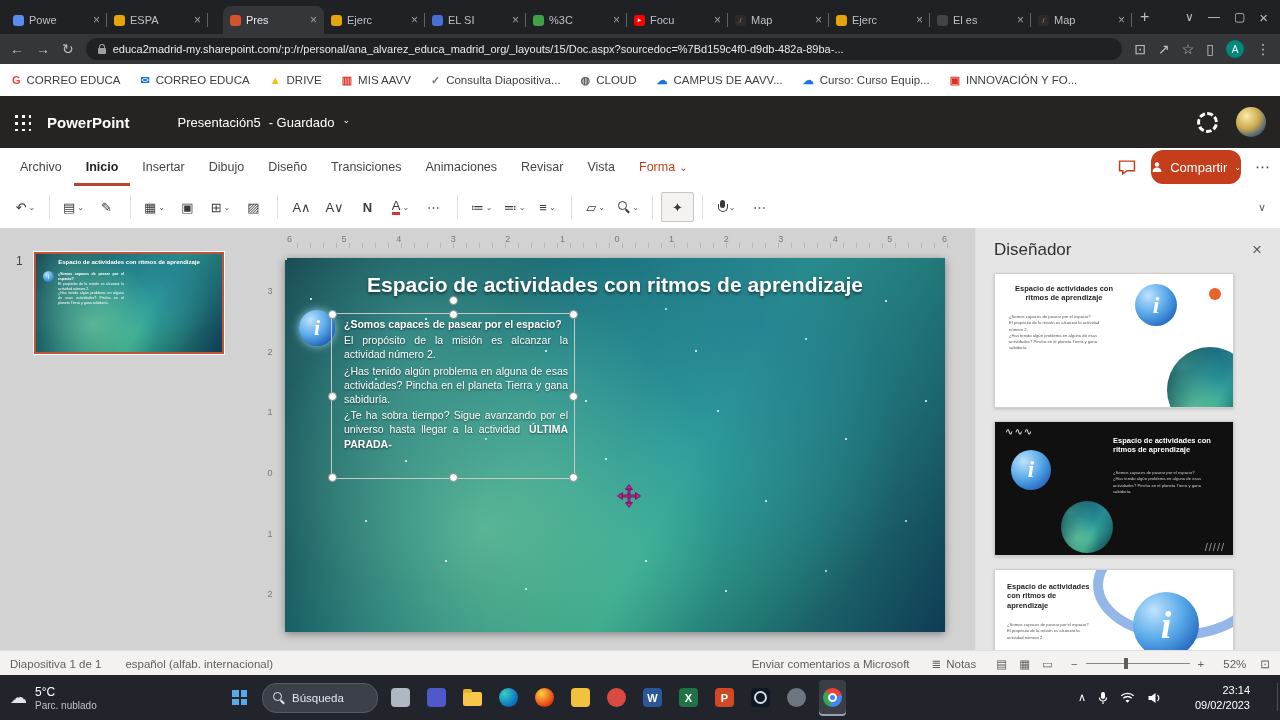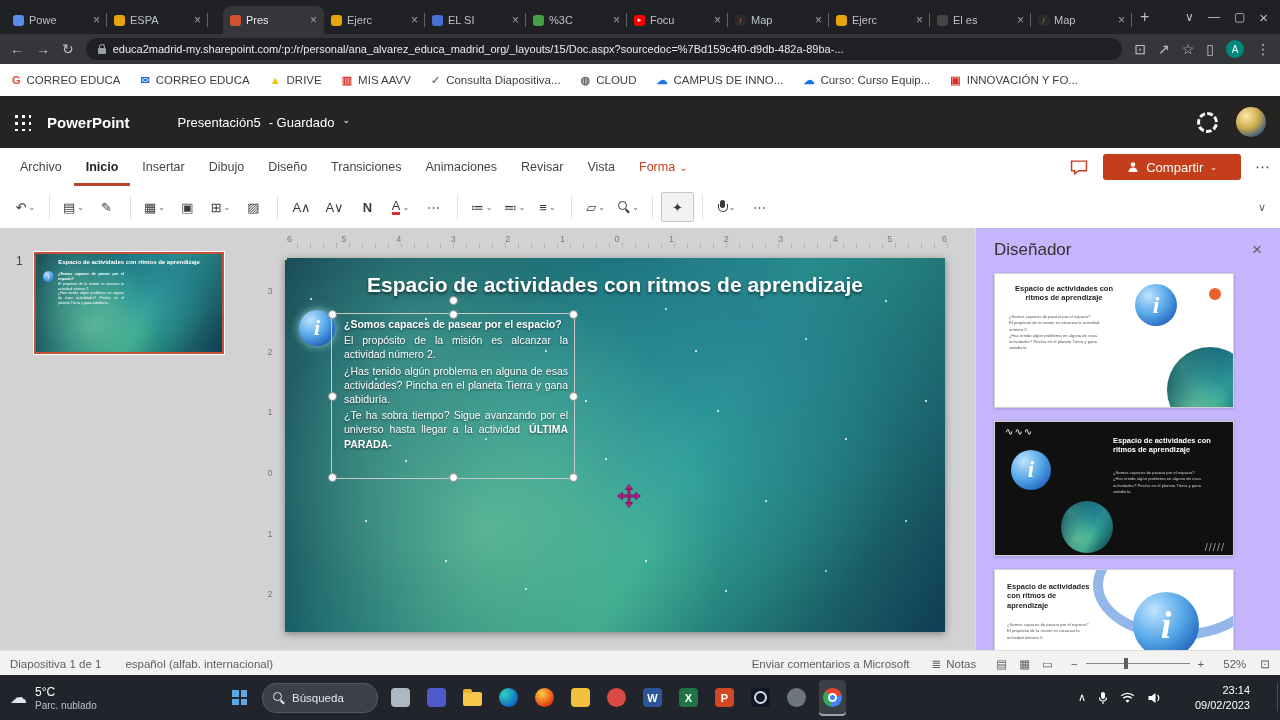--- a/index.html
+++ b/index.html
@@ -54,22 +54,22 @@
               background:radial-gradient(circle at 35% 30%,#ffe9a8,#caa94e 45%,#47607a 75%,#24344a);}
   .pph-right{margin-left:auto;display:flex;align-items:center;}
 
   
   .rtabs{top:148px;height:38px;background:#fff;border-bottom:1px solid #e1dfdd;display:flex;align-items:stretch;padding-left:8px;}
   .rtab{display:flex;align-items:center;padding:0 12px;font-size:12.5px;color:#484644;position:relative;}
   .rtab.active{font-weight:bold;color:#242424;box-shadow:inset 0 -3px 0 #b7472a;}
   .rtab.ctx{color:#c43e1c;padding-right:4px;}
   .ctx-chev{display:flex;align-items:center;color:#c43e1c;font-size:10px;padding-right:10px;}
   .rt-right{margin-left:auto;display:flex;align-items:center;gap:14px;padding-right:10px;}
-  .share-btn{background:#c43e1c;color:#fff;height:26px;border-radius:3px;display:flex;align-items:center;
-             gap:7px;padding:0 24px;font-size:13px;}
+  .share-btn{background:#c43e1c;color:#fff;height:34px;border-radius:12px;display:flex;align-items:center;
+             gap:7px;padding:0 0;font-size:13px;}
   .more-h{color:#484644;font-size:15px;}
 
   
   .toolbar{top:186px;height:42px;background:#fff;border-bottom:1px solid #cfcfcf;
            display:flex;align-items:center;padding:0 10px;gap:2px;}
   .tbtn{min-width:25px;height:28px;display:flex;align-items:center;justify-content:center;gap:2px;
         color:#3b3a39;font-size:13px;border-radius:2px;padding:0 3px;}
   .tbtn .dd{font-size:8px;color:#605e5c;}
   .tbtn.hl{background:#f3f2f1;border:1px solid #c8c6c4;}
   .sep{width:1px;height:24px;background:#e1dfdd;margin:0 6px;flex:none;}
@@ -118,21 +118,21 @@
               background:radial-gradient(circle at 32% 28%,#bfe3ff,#57a8e8 45%,#1d5fb8 80%,#134a98);
               box-shadow:0 0 8px rgba(180,230,255,.8);display:flex;align-items:center;justify-content:center;
               color:#fff;font-family:"Liberation Serif",serif;font-style:italic;font-size:22px;font-weight:bold;}
   .textbox{position:absolute;left:46px;top:55px;width:224px;height:158px;border:1px solid #c9c9c9;padding:3px 6px 3px 12px;}
   .textbox p{margin:0 0 2px 0;color:#fff;font-size:10.5px;line-height:14.2px;text-align:justify;
              text-shadow:0 1px 2px rgba(0,0,0,.55);}
   .handle{position:absolute;width:7px;height:7px;background:#fff;border:1px solid #8a8a8a;border-radius:50%;}
   .mvcur{position:absolute;left:332px;top:226px;}
 
   
-  .designer{position:absolute;left:975px;top:0;width:305px;height:100%;background:#c4b5fd;
+  .designer{position:absolute;left:975px;top:0;width:305px;height:100%;background:#e5e5e5;
             border-left:1px solid #e1dfdd;padding:12px 18px;box-sizing:border-box;}
   .dsg-head{display:flex;align-items:center;justify-content:space-between;color:#323130;font-size:17px;}
   .dsg-close{color:#605e5c;font-size:17px;}
   .card{width:238px;height:133px;background:#fff;border:1px solid #d2d0ce;box-shadow:0 1px 3px rgba(0,0,0,.18);
         margin-top:13px;position:relative;overflow:hidden;}
   .card .c-title{position:absolute;font-weight:bold;color:#1d1d1d;font-size:7.5px;line-height:1.25;}
   .card .c-text{position:absolute;font-size:4.2px;line-height:1.5;color:#555;}
   .mini-info{border-radius:50%;background:radial-gradient(circle at 32% 28%,#bfe3ff,#57a8e8 45%,#1d5fb8 85%);
              color:#fff;font-family:"Liberation Serif",serif;font-style:italic;font-weight:bold;
              display:flex;align-items:center;justify-content:center;position:absolute;}
@@ -279,21 +279,21 @@
   <div class="bm">
     <span class="bm-ic" style="color:#7a7a7a">✓</span>
     <span>Consulta Diapositiva...</span>
   </div>
   <div class="bm">
     <span class="bm-ic" style="color:#5f6368">◍</span>
     <span>CLOUD</span>
   </div>
   <div class="bm">
     <span class="bm-ic" style="color:#1a73e8">☁</span>
-    <span>CAMPUS DE INNO...</span>
+    <span>CAMPUS DE AAVV...</span>
   </div>
   <div class="bm">
     <span class="bm-ic" style="color:#1a73e8">☁</span>
     <span>Curso: Curso Equip...</span>
   </div>
   <div class="bm">
     <span class="bm-ic" style="color:#d93025">▣</span>
     <span>INNOVACIÓN Y FO...</span>
   </div>
 </div>

